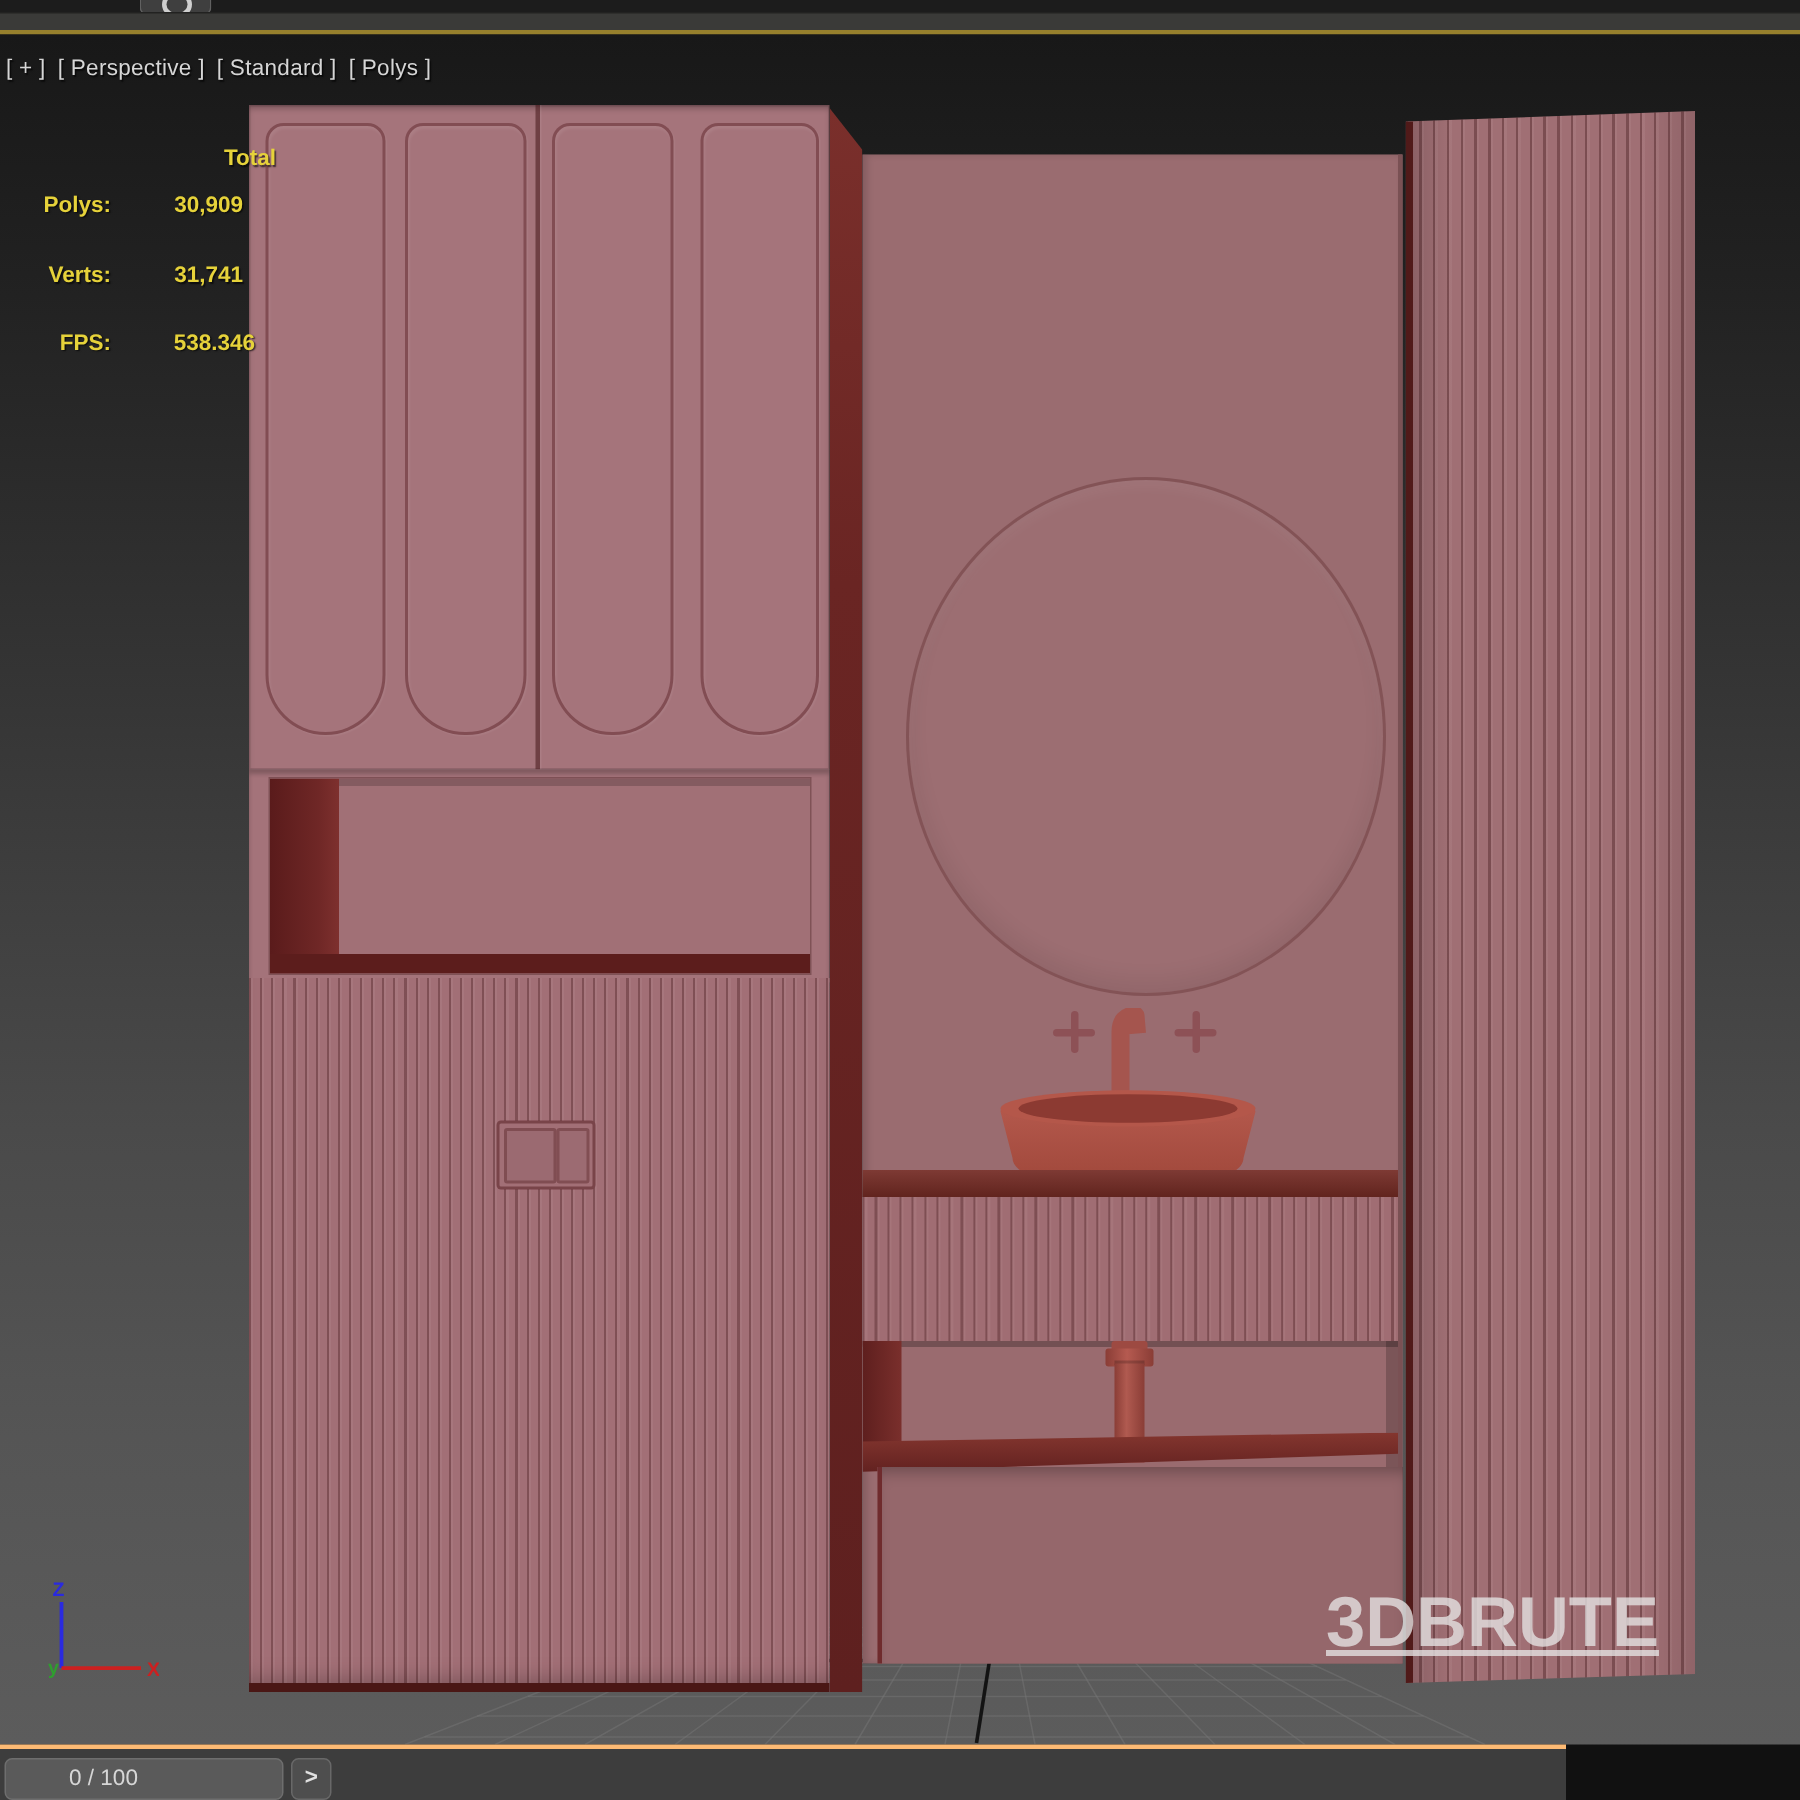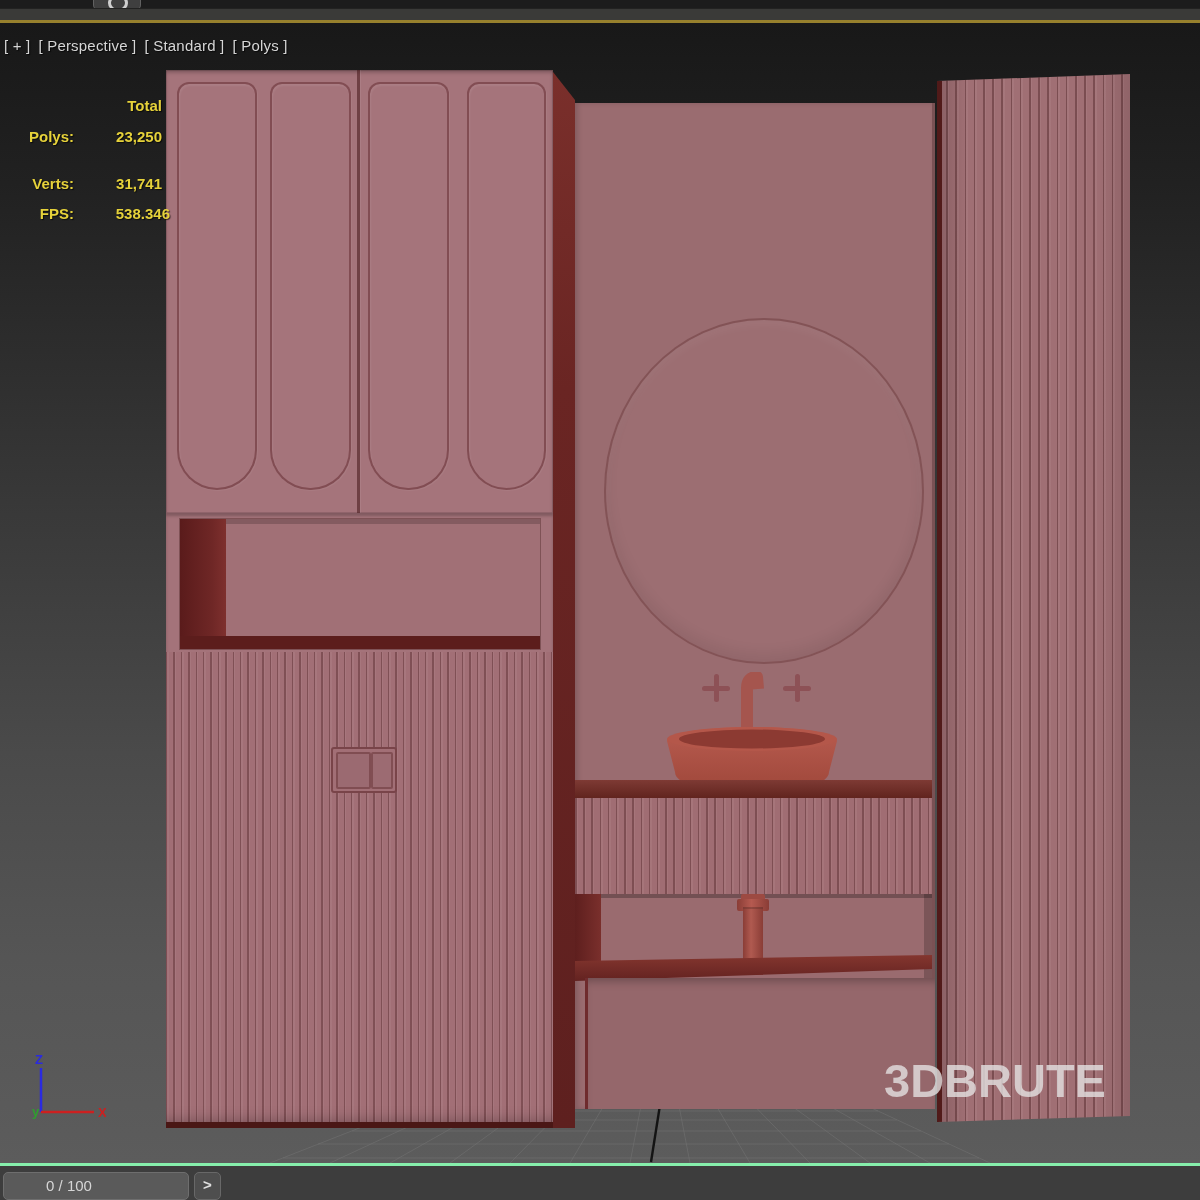--- a/index.html
+++ b/index.html
@@ -112,26 +112,26 @@
   
   .vp-label{left:4px;top:14px;color:#d6d6d6;font-size:15px;letter-spacing:.2px;
     text-shadow:1px 1px 1px rgba(0,0,0,.7);white-space:nowrap;}
   .vp-label span{margin-right:8px;cursor:default;}
   .stats{left:0;top:0;color:#e6d23a;font-size:15px;font-weight:700;
     text-shadow:1px 1px 1px rgba(0,0,0,.65);}
   .stat-row{position:absolute;left:0;display:flex;}
   .stat-label{display:inline-block;width:74px;text-align:right;}
   .stat-value{display:inline-block;width:88px;text-align:right;}
   .watermark{left:884px;top:1030px;font-size:47px;font-weight:700;letter-spacing:0px;
-    color:rgba(228,225,225,.8);white-space:nowrap;}
+    color:rgba(228,225,225,.8);white-space:nowrap;text-decoration:underline;}
   .axis-gizmo{left:14px;top:1017px;}
 
   
-  .bottom-bar{left:0;top:1163px;width:1200px;height:37px;background:#3d3d3d;
-    border-top:3px solid #86efac;box-sizing:border-box;}
+  .bottom-bar{left:0;top:1163px;width:1044px;height:37px;background:#3d3d3d;
+    border-top:3px solid #fdba74;box-sizing:border-box;}
   .time-thumb{left:3px;top:6px;width:184px;height:26px;background:#5a5a5a;
     border:1px solid #6e6e6e;border-radius:5px;color:#d6d6d6;font-size:15px;}
   .time-thumb .txt{position:absolute;left:0;top:4px;width:130px;text-align:center;}
   .next-btn{left:194px;top:6px;width:25px;height:26px;background:#4e4e4e;
     border:1px solid #686868;border-radius:5px;color:#e0e0e0;font-size:15px;
     font-weight:700;text-align:center;line-height:24px;}
 </style>
 </head>
 <body>
 
@@ -245,33 +245,33 @@
       <div class="abs cab-right-shade"></div>
     </div>
 
     <div class="abs watermark">3DBRUTE</div>
 
     <div class="abs vp-label">
       <span>[ + ]</span><span>[ Perspective ]</span><span>[ Standard ]</span><span>[ Polys ]</span>
     </div>
 
     <div class="abs stats">
-      <div class="stat-row" style="top:74px;">
+      <div class="stat-row" style="top:74px;margin-left:22px;">
         <span class="stat-label"></span>
         <span class="stat-value" style="padding-right:20px;">Total</span>
       </div>
       <div class="stat-row" style="top:105px;">
         <span class="stat-label">Polys:</span>
-        <span class="stat-value">23,250</span>
+        <span class="stat-value">30,909</span>
       </div>
       <div class="stat-row" style="top:152px;">
         <span class="stat-label">Verts:</span>
         <span class="stat-value">31,741</span>
       </div>
-      <div class="stat-row" style="top:182px;">
+      <div class="stat-row" style="top:197px;">
         <span class="stat-label">FPS:</span>
         <span class="stat-value" style="width:96px;">538.346</span>
       </div>
     </div>
 
     <svg class="abs axis-gizmo" width="92" height="92">
       <line x1="27" y1="72" x2="27" y2="28" stroke="#2a2ae0" stroke-width="2.5"></line>
       <line x1="27" y1="72" x2="80" y2="72" stroke="#cc2020" stroke-width="2.5"></line>
       <text x="21" y="24" fill="#2a2ae0" font-size="13" font-weight="bold">Z</text>
       <text x="84" y="77" fill="#cc2020" font-size="13" font-weight="bold">X</text>

